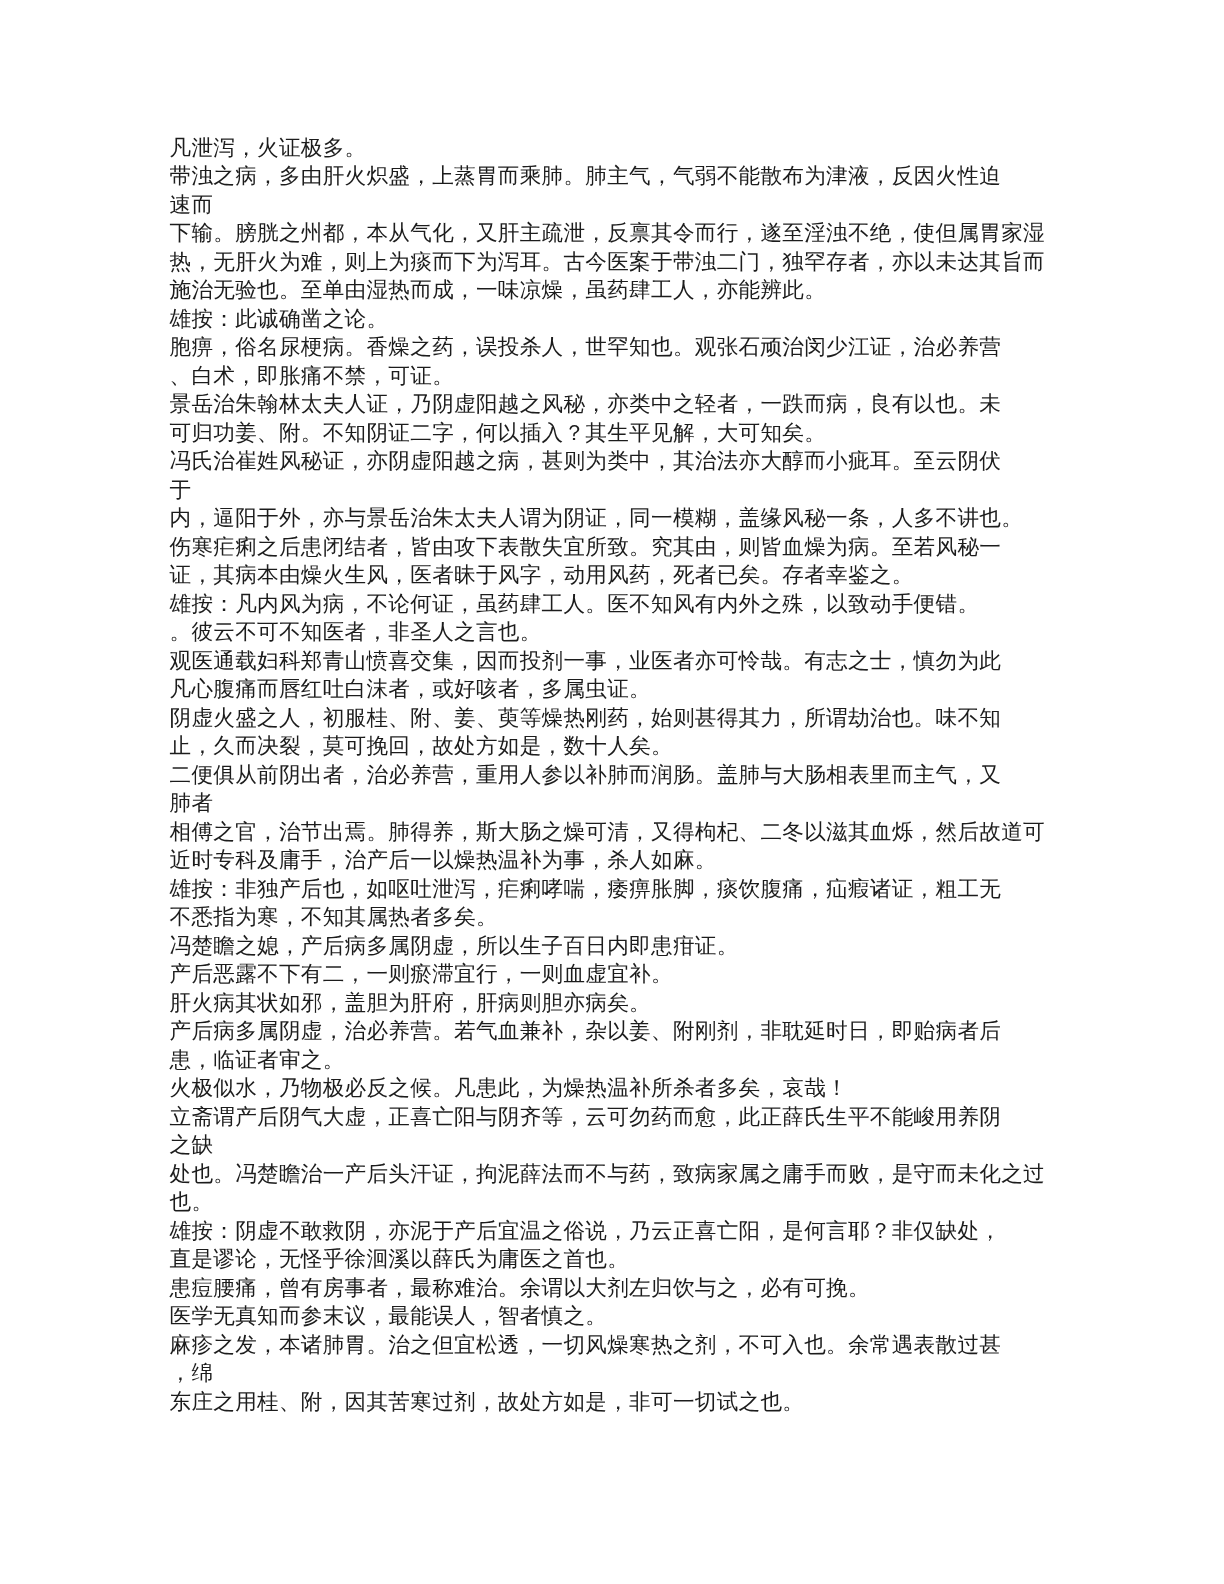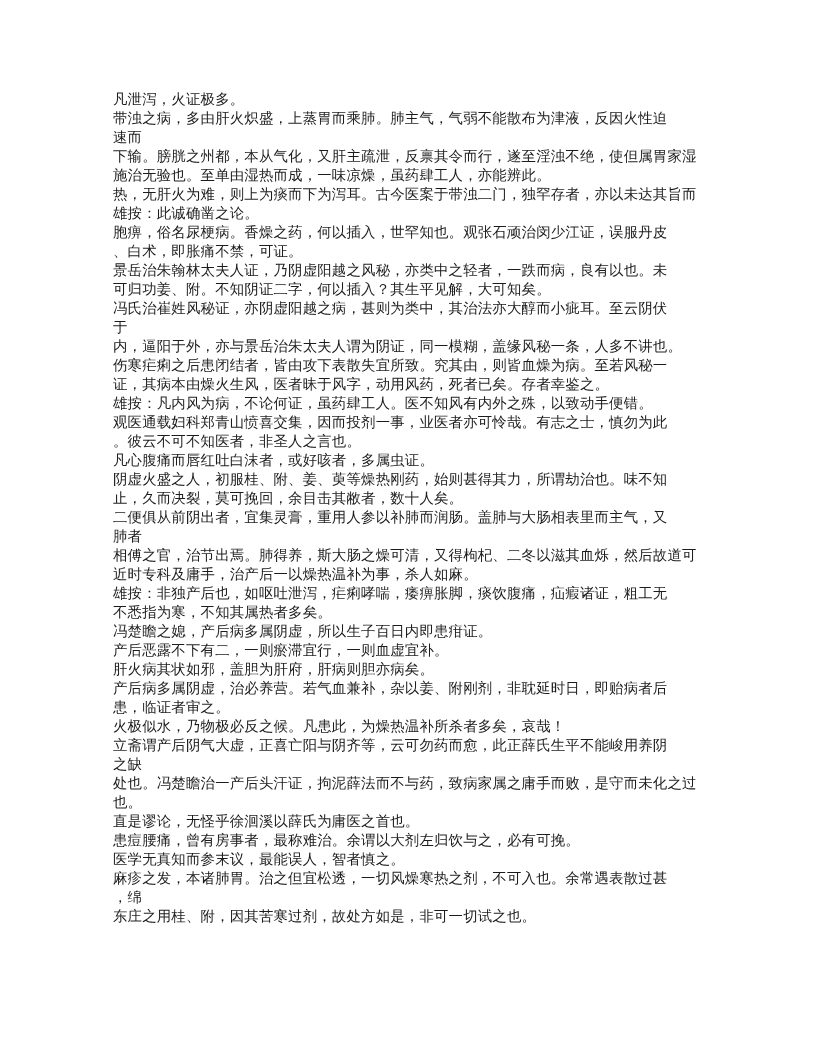--- a/index.html
+++ b/index.html
@@ -40,54 +40,55 @@
 </style>
 </head>
 <body>
 
 <div class="page">
   <div class="text-block">
       <div class="line">凡泄泻，火证极多。</div>
       <div class="line">带浊之病，多由肝火炽盛，上蒸胃而乘肺。肺主气，气弱不能散布为津液，反因火性迫</div>
       <div class="line">速而</div>
       <div class="line">下输。膀胱之州都，本从气化，又肝主疏泄，反禀其令而行，遂至淫浊不绝，使但属胃家湿</div>
+      <div class="line">热，无肝火为难，则上为痰而下为泻耳。古今医案于带浊二门，独罕存者，亦以未达其旨而</div>
       <div class="line">施治无验也。至单由湿热而成，一味凉燥，虽药肆工人，亦能辨此。</div>
-      <div class="line">热，无肝火为难，则上为痰而下为泻耳。古今医案于带浊二门，独罕存者，亦以未达其旨而</div>
       <div class="line">雄按：此诚确凿之论。</div>
-      <div class="line">胞痹，俗名尿梗病。香燥之药，何以插入，世罕知也。观张石顽治闵少江证，误服丹皮</div>
+      <div class="line">胞痹，俗名尿梗病。香燥之药，误投杀人，世罕知也。观张石顽治闵少江证，治必养营</div>
       <div class="line">、白术，即胀痛不禁，可证。</div>
       <div class="line">景岳治朱翰林太夫人证，乃阴虚阳越之风秘，亦类中之轻者，一跌而病，良有以也。未</div>
       <div class="line">可归功姜、附。不知阴证二字，何以插入？其生平见解，大可知矣。</div>
       <div class="line">冯氏治崔姓风秘证，亦阴虚阳越之病，甚则为类中，其治法亦大醇而小疵耳。至云阴伏</div>
       <div class="line">于</div>
       <div class="line">内，逼阳于外，亦与景岳治朱太夫人谓为阴证，同一模糊，盖缘风秘一条，人多不讲也。</div>
       <div class="line">伤寒疟痢之后患闭结者，皆由攻下表散失宜所致。究其由，则皆血燥为病。至若风秘一</div>
       <div class="line">证，其病本由燥火生风，医者昧于风字，动用风药，死者已矣。存者幸鉴之。</div>
       <div class="line">雄按：凡内风为病，不论何证，虽药肆工人。医不知风有内外之殊，以致动手便错。</div>
+      <div class="line">。彼云不可不知医者，非圣人之言也。</div>
       <div class="line">观医通载妇科郑青山愤喜交集，因而投剂一事，业医者亦可怜哉。有志之士，慎勿为此</div>
-      <div class="line">。彼云不可不知医者，非圣人之言也。</div>
       <div class="line">凡心腹痛而唇红吐白沫者，或好咳者，多属虫证。</div>
       <div class="line">阴虚火盛之人，初服桂、附、姜、萸等燥热刚药，始则甚得其力，所谓劫治也。味不知</div>
-      <div class="line">止，久而决裂，莫可挽回，余目击其敝者，数十人矣。</div>
-      <div class="line">二便俱从前阴出者，宜集灵膏，重用人参以补肺而润肠。盖肺与大肠相表里而主气，又</div>
+      <div class="line">止，久而决裂，莫可挽回，故处方如是，数十人矣。</div>
+      <div class="line">二便俱从前阴出者，治必养营，重用人参以补肺而润肠。盖肺与大肠相表里而主气，又</div>
       <div class="line">肺者</div>
       <div class="line">相傅之官，治节出焉。肺得养，斯大肠之燥可清，又得枸杞、二冬以滋其血烁，然后故道可</div>
       <div class="line">近时专科及庸手，治产后一以燥热温补为事，杀人如麻。</div>
       <div class="line">雄按：非独产后也，如呕吐泄泻，疟痢哮喘，痿痹胀脚，痰饮腹痛，疝瘕诸证，粗工无</div>
       <div class="line">不悉指为寒，不知其属热者多矣。</div>
       <div class="line">冯楚瞻之媳，产后病多属阴虚，所以生子百日内即患疳证。</div>
       <div class="line">产后恶露不下有二，一则瘀滞宜行，一则血虚宜补。</div>
       <div class="line">肝火病其状如邪，盖胆为肝府，肝病则胆亦病矣。</div>
       <div class="line">产后病多属阴虚，治必养营。若气血兼补，杂以姜、附刚剂，非耽延时日，即贻病者后</div>
       <div class="line">患，临证者审之。</div>
       <div class="line">火极似水，乃物极必反之候。凡患此，为燥热温补所杀者多矣，哀哉！</div>
       <div class="line">立斋谓产后阴气大虚，正喜亡阳与阴齐等，云可勿药而愈，此正薛氏生平不能峻用养阴</div>
       <div class="line">之缺</div>
       <div class="line">处也。冯楚瞻治一产后头汗证，拘泥薛法而不与药，致病家属之庸手而败，是守而未化之过</div>
       <div class="line">也。</div>
+      <div class="line">雄按：阴虚不敢救阴，亦泥于产后宜温之俗说，乃云正喜亡阳，是何言耶？非仅缺处，</div>
       <div class="line">直是谬论，无怪乎徐洄溪以薛氏为庸医之首也。</div>
       <div class="line">患痘腰痛，曾有房事者，最称难治。余谓以大剂左归饮与之，必有可挽。</div>
       <div class="line">医学无真知而参末议，最能误人，智者慎之。</div>
       <div class="line">麻疹之发，本诸肺胃。治之但宜松透，一切风燥寒热之剂，不可入也。余常遇表散过甚</div>
       <div class="line">，绵</div>
       <div class="line">东庄之用桂、附，因其苦寒过剂，故处方如是，非可一切试之也。</div>
     </div>
 </div>
 
 </body></html>

